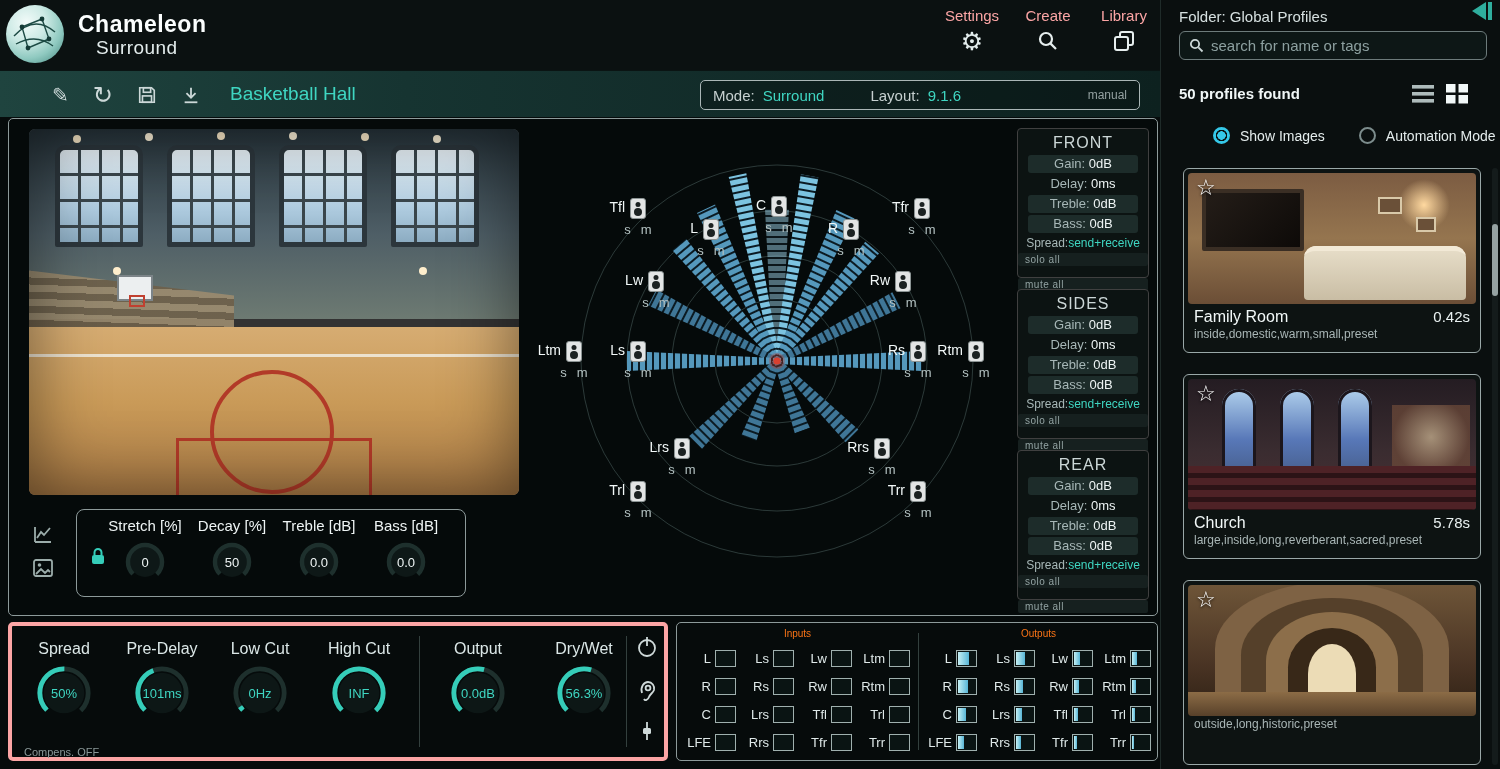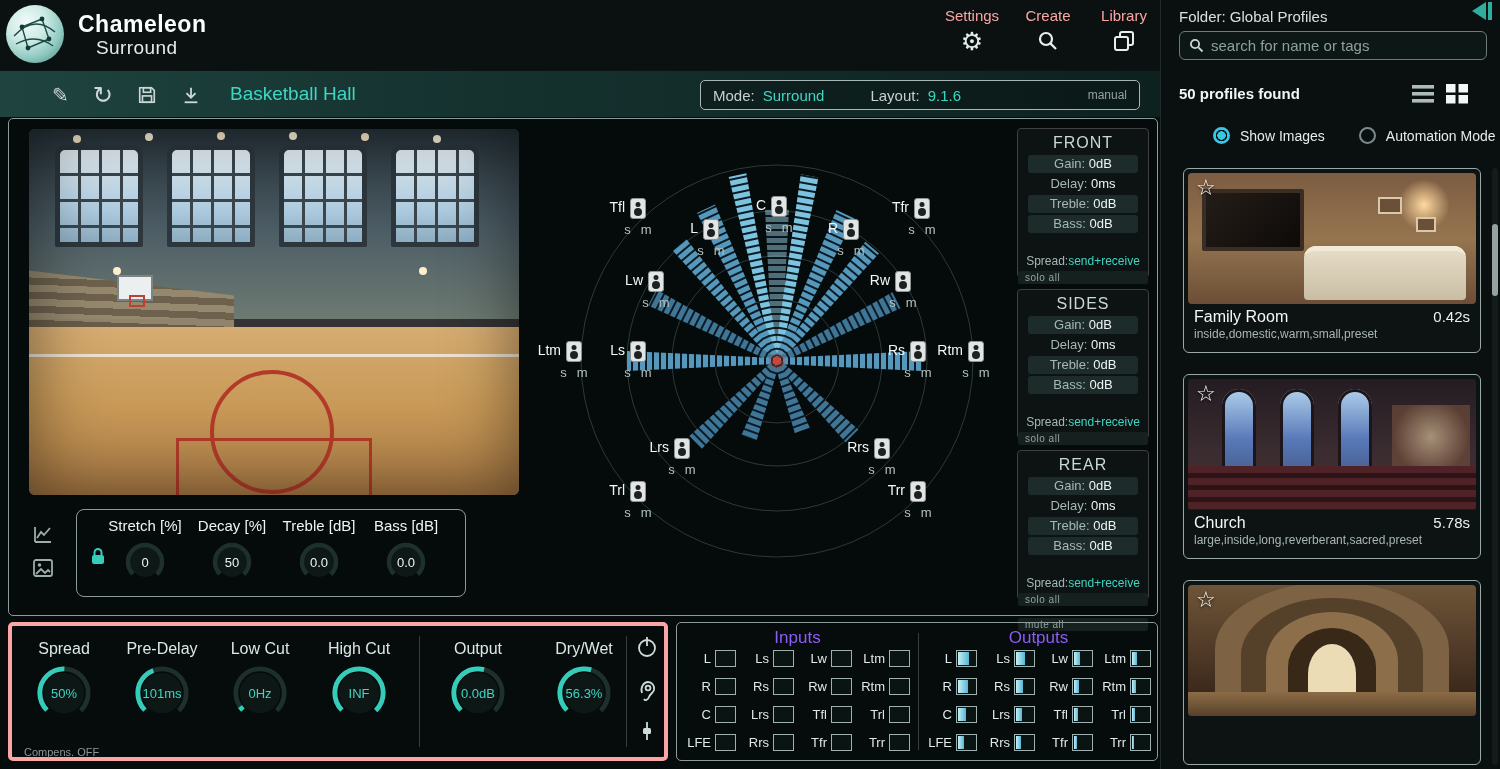--- a/index.html
+++ b/index.html
@@ -67,21 +67,21 @@
   .spk-label { position:absolute; right:21px; top:1px; font-size:14px; color:#f2f8f8; white-space:nowrap; }
   .spk-sm { position:absolute; top:24px; left:50%; transform:translateX(-50%); display:flex; gap:10px; font-size:13px; color:#b4c2c2; }
   .spk-sm span { cursor:pointer; }
 
   
   .grp { position:absolute; left:1008px; width:132px; height:150px; border:1px solid #404040; border-radius:4px; background:#0c1312; }
   .grp-title { text-align:center; font-size:16px; color:#ccd7d7; letter-spacing:1px; margin:5px 0 3px; }
   .grp-row { margin:2px 10px; padding:1px 0; text-align:center; font-size:13px; line-height:16px; border-radius:3px; cursor:pointer; }
   .grp-row.boxed { background:#1d2c2a; }
   .gl { color:#a7b7b7; } .gv { color:#eef4f4; }
-  .grp-spread { margin:21px 4px 1px; text-align:center; font-size:12px; cursor:pointer; }
+  .grp-spread { margin:3px 4px 1px; text-align:center; font-size:12px; cursor:pointer; }
   .gs { color:#3fd6c2; }
   .grp-btns { display:flex; justify-content:center; gap:12px; margin-top:3px;flex-direction:column; }
   .grp-btns span { font-size:10px; color:#93a3a3; background:#16201f; padding:1px 7px; border-radius:2px; letter-spacing:.5px; cursor:pointer; }
 
   
   .rkbox { position:absolute; left:67px; top:390px; width:390px; height:88px; border:1px solid #8d9a9a; border-radius:8px; }
   .rk-label { position:absolute; top:7px; width:96px; text-align:center; font-size:15px; color:#eef4f4; }
   .rk-dial { position:absolute; top:30px; width:44px; height:44px; cursor:pointer; }
   .rk-dial svg { display:block; }
   .rk-val { position:absolute; inset:0; display:flex; align-items:center; justify-content:center; font-size:13px; color:#eef4f4; }
@@ -94,21 +94,21 @@
   .bk-dial { position:absolute; top:38px; width:58px; height:58px; cursor:pointer; }
   .bk-val { position:absolute; inset:0; display:flex; align-items:center; justify-content:center; font-size:13px; color:#3fd6c2; }
   .kt { fill:none; stroke:#1e302d; stroke-width:5; stroke-dasharray:117.8 157.1; }
   .ka { fill:none; stroke:#35cdb9; stroke-width:5; }
   .vdiv { position:absolute; top:10px; bottom:10px; width:1px; background:#33403e; }
   .compens { position:absolute; left:12px; top:120px; font-size:11px; color:#8a9898; }
   .side-ic { position:absolute; left:622px; width:30px; height:30px; cursor:pointer; color:#cfdada; }
 
   
   #iopanel { position:absolute; left:676px; top:622px; width:482px; height:139px; border:1px solid #8d9a9a; border-radius:5px; }
-  .io-head { position:absolute; top:5px; font-size:17px; color:#8b5cf6; text-align:center; width:235px; }
+  .io-head { position:absolute; top:5px; font-size:10px; color:#f97316; text-align:center; width:235px; }
   .io-half { position:absolute; top:27px; width:235px; display:flex; }
   .io-col { width:58px; display:flex; flex-direction:column; gap:11px; }
   .cell { display:flex; align-items:center; height:17px; }
   .ch { width:28px; text-align:right; font-size:13px; color:#dfe9e9; margin-right:4px; }
   .meter { width:21px; height:17px; border:1px solid #9fb0ae; background:#0a1413; position:relative; display:block; cursor:pointer; }
   .meter i { position:absolute; left:1px; top:1px; bottom:1px; width:0; background:linear-gradient(90deg,#c6f0f4,#58b6d6); }
   .io-div { position:absolute; left:241px; top:10px; bottom:10px; width:1px; background:#33403e; }
 
   
   #rightpanel { position:absolute; left:1160px; top:0; width:340px; height:769px; background:#0a0f0f; border-left:1px solid #1f2b29; }
@@ -900,20 +900,21 @@
 <div class="card" style="top:580px">
   <div class="card-img img-arch">
     <span class="star">☆</span>
     <i class="a a1"></i>
       <i class="a a2"></i>
       <i class="a a3"></i>
       <i class="a a4"></i>
       <i class="a a5"></i>
       <i class="afloor"></i>
   </div>
+  <div class="card-tags">outside,long,historic,preset</div>
 </div>
 
 <span class="collapse">
   <svg width="30" height="24" viewBox="0 0 30 24">
     <polygon points="20,2 6,11 20,20" fill="#2fae9e"></polygon>
       <rect x="22" y="2" width="4" height="18" fill="#2fae9e"></rect>
   </svg>
 </span>
 
 </body></html>

